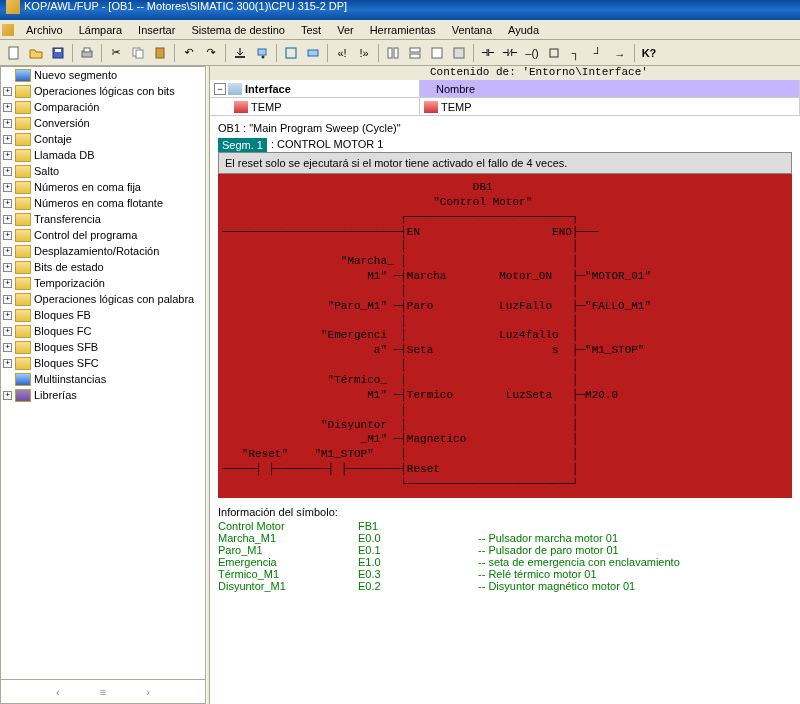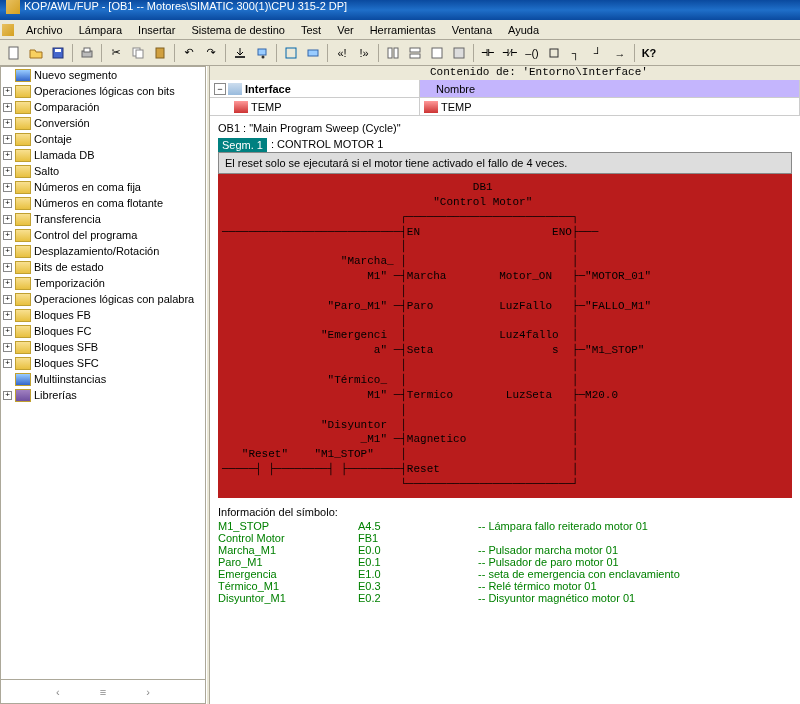--- a/index.html
+++ b/index.html
@@ -340,25 +340,20 @@
                "Disyuntor  │                         │
                      _M1" ─┤Magnetico                │
    "Reset"    "M1_STOP"    │                         │
 ─────┤ ├────────┤ ├────────┤Reset                    │
                            └─────────────────────────┘</pre>
       </div>
 
       <div style="margin-bottom:2px">Información del símbolo:</div>
       <div class="sym-table" id="sym-host">
           <div class="sym-row">
-            <span class="sym-name">M1_STOP</span>
-            <span class="sym-addr">A4.5</span>
-            <span class="sym-desc">-- Lámpara fallo reiterado motor 01</span>
-          </div>
-          <div class="sym-row">
             <span class="sym-name">Control Motor</span>
             <span class="sym-addr">FB1</span>
             <span class="sym-desc"></span>
           </div>
           <div class="sym-row">
             <span class="sym-name">Marcha_M1</span>
             <span class="sym-addr">E0.0</span>
             <span class="sym-desc">-- Pulsador marcha motor 01</span>
           </div>
           <div class="sym-row">

